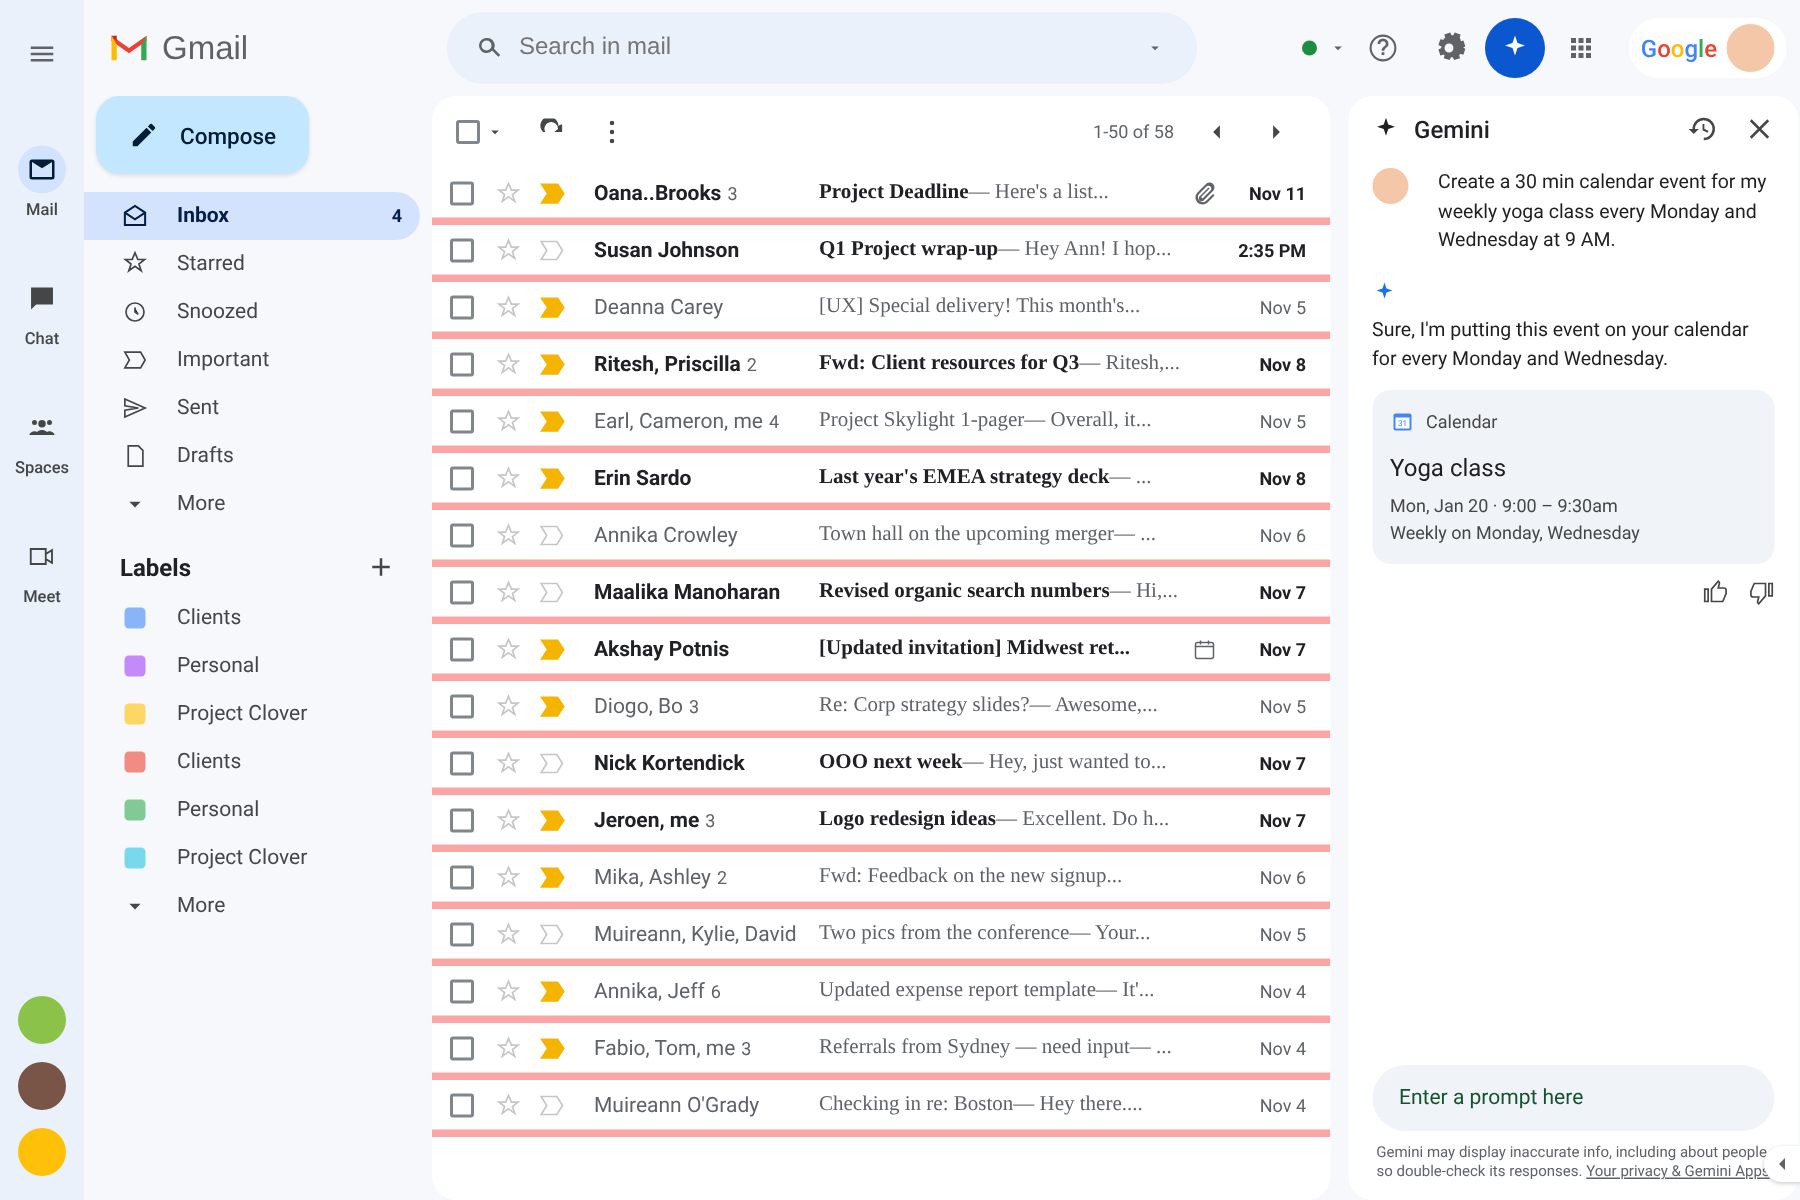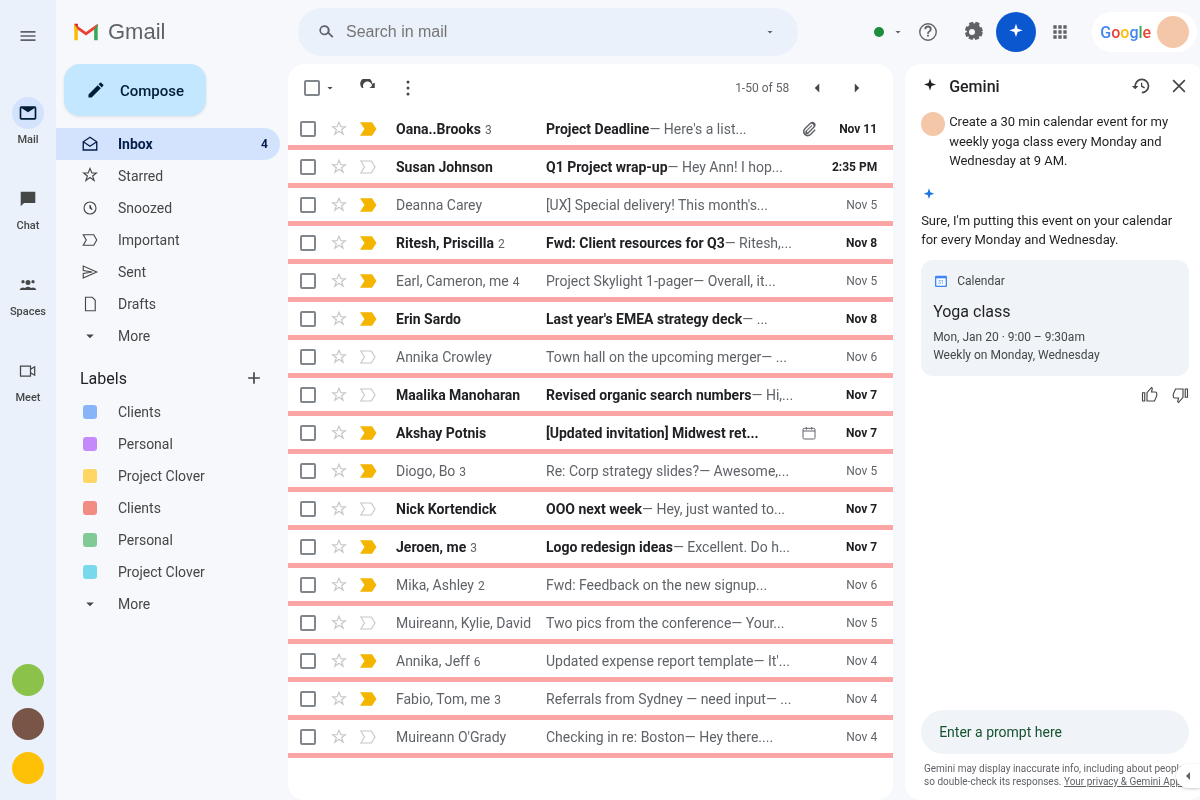--- a/index.html
+++ b/index.html
@@ -30,48 +30,48 @@
 .google-chip { background: white; border-radius: 20px; padding: 4px 8px; display: flex; align-items: center; gap: 6px; margin-left: 8px; }
 .google-word { font-size: 16px; font-weight: 500; }
 .avatar-sm { width: 32px; height: 32px; border-radius: 50%; background: #f4c7a8; }
 .body-row { display: flex; flex: 1; overflow: hidden; }
 .sidebar { width: 232px; padding: 0 8px 0 0; overflow-y: auto; }
 .compose { display: inline-flex; align-items: flex-end; gap: 14px; background: #c2e7ff; border-radius: 16px; padding: 16px 22px; margin: 0 0 12px 8px; font-size: 15px; font-weight: 500; color: #001d35; cursor: pointer; box-shadow: 0 1px 3px rgba(0,0,0,.1); }
 .nav-item { display: flex; align-items: center; gap: 18px; padding: 6px 12px 6px 24px; border-radius: 0 16px 16px 0; cursor: pointer; color: #444746; font-size: 14px; height: 32px; }
 .nav-item.active { background: #d3e3fd; font-weight: 700; color: #041e49; }
 .nav-item .nicon { width: 20px; display: flex; justify-content: center; }
 .nav-item .badge { margin-left: auto; font-weight: 700; font-size: 12px; }
-.labels-hdr { display: flex; align-items: center; justify-content: space-between; padding: 16px 16px 8px 24px; font-size: 16px; color: #202124; font-weight: 400; }
+.labels-hdr { display: flex; align-items: center; justify-content: space-between; padding: 16px 16px 8px 24px; font-size: 16px; color: #202124; font-weight: 700; }
 .label-dot { width: 14px; height: 14px; border-radius: 3px; }
 .content { flex: 1; display: flex; overflow: hidden; gap: 12px; padding-right: 8px; }
 .mail-panel { flex: 1; background: white; border-radius: 16px; overflow: hidden; display: flex; flex-direction: column; }
 .toolbar { display: flex; align-items: center; padding: 8px 16px; height: 48px; border-bottom: 1px solid transparent; color: #444746; }
 .toolbar .chk { margin-right: 4px; }
 .toolbar .tb-icon { width: 40px; height: 40px; display: flex; align-items: center; justify-content: center; cursor: pointer; color: #444746; border-radius: 50%; }
 .toolbar .spacer { flex: 1; }
 .toolbar .range { font-size: 12px; color: #5f6368; margin-right: 8px; }
 .mail-list { flex: 1; overflow-y: auto; }
 .mail-row { display: flex; align-items: center; padding: 0 16px 0 12px; height: 38px; border-bottom: 5px solid #fca5a5; cursor: pointer; font-size: 14px; }
 .mail-row.unread .sender, .mail-row.unread .subject, .mail-row.unread .date { font-weight: 700; color: #202124; }
 .mail-row .chk { width: 20px; margin-right: 10px; }
 .mail-row .star { width: 20px; margin-right: 10px; color: #c4c7c5; cursor: pointer; }
 .mail-row .marker { width: 26px; margin-right: 10px; display: flex; align-items: center; }
 .mail-row .sender { width: 150px; color: #5f6368; white-space: nowrap; overflow: hidden; text-overflow: ellipsis; display: flex; gap: 4px; align-items: baseline; }
 .mail-row .sender .cnt { color: #5f6368; font-weight: 400; font-size: 12px; }
-.mail-row .msg { flex: 1; display: flex; white-space: nowrap; overflow: hidden; color: #5f6368; padding-right: 8px; }
+.mail-row .msg { flex: 1; display: flex; white-space: nowrap; overflow: hidden; color: #5f6368; padding-right: 8px; font-family: Liberation Serif, serif; }
 .mail-row .subject { color: #5f6368; }
 .mail-row .preview { color: #5f6368; }
 .mail-row .preview::before { content: " — "; }
 .mail-row .attach { width: 20px; color: #5f6368; }
 .mail-row .date { width: 56px; text-align: right; font-size: 12px; color: #5f6368; }
 .gemini-panel { width: 300px; background: white; border-radius: 16px; display: flex; flex-direction: column; overflow: hidden; }
 .gp-hdr { display: flex; align-items: center; padding: 12px 16px; gap: 10px; }
 .gp-hdr .title { font-weight: 500; font-size: 16px; flex: 1; }
 .gp-body { flex: 1; padding: 4px 16px; overflow-y: auto; font-size: 13px; line-height: 1.5; color: #1f1f1f; }
-.gp-msg-user { display: flex; gap: 4px; margin-bottom: 16px; }
+.gp-msg-user { display: flex; gap: 20px; margin-bottom: 16px; }
 .gp-msg-user .av { width: 24px; height: 24px; border-radius: 50%; background: #f4c7a8; flex-shrink: 0; }
 .gp-spark { margin: 8px 0; color: #1a73e8; }
 .gp-card { background: #f0f4f9; border-radius: 12px; padding: 12px; margin-top: 10px; }
 .gp-card-hdr { display: flex; align-items: center; gap: 8px; font-size: 12px; color: #444746; margin-bottom: 10px; }
 .gp-card .ev-title { font-size: 16px; font-weight: 400; margin-bottom: 4px; }
 .gp-card .ev-time { font-size: 12px; color: #444746; }
 .gp-feedback { display: flex; justify-content: flex-end; gap: 12px; margin-top: 10px; color: #444746; }
 .gp-footer { padding: 8px 16px 12px; }
 .gp-input { background: #f0f4f9; border-radius: 24px; padding: 14px 18px; color: #14532d; font-size: 14px; cursor: text; }
 .gp-disclaimer { font-size: 10px; color: #5f6368; text-align: center; margin-top: 8px; line-height: 1.3; }

